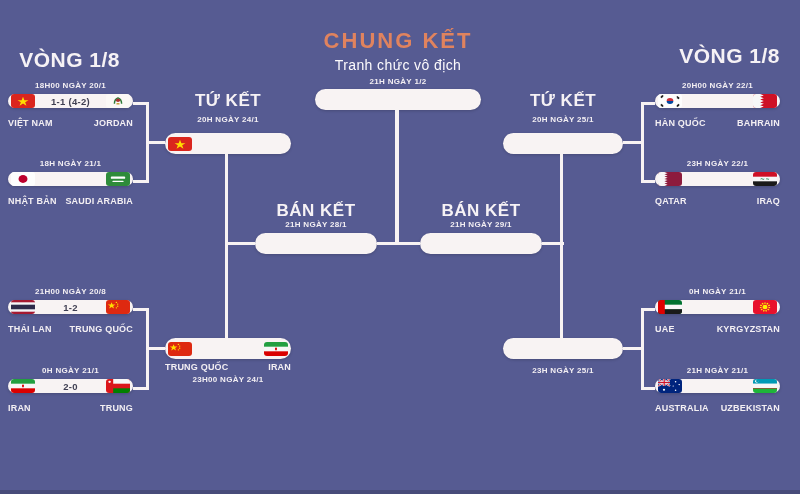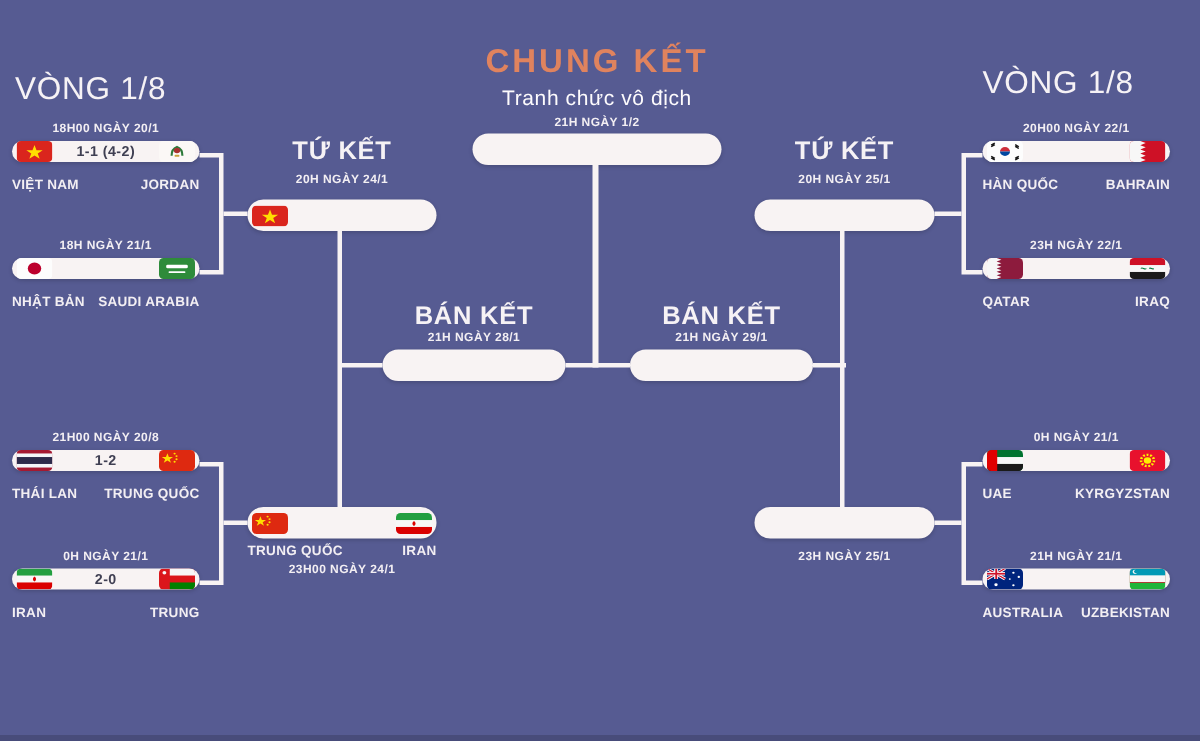--- a/index.html
+++ b/index.html
@@ -7,22 +7,22 @@
     font-family:"Liberation Sans","DejaVu Sans",sans-serif;
     background:#2f3358;
   }
   .stage{
     position:relative;width:800px;height:494px;margin:0 auto;
     background:var(--bg,#565b92);overflow:hidden;
   }
   .strip{position:absolute;left:0;bottom:0;width:800px;height:4px;background:var(--strip,#484c7a);}
   .abs{position:absolute;}
   .hdr-round{
-    font-size:21px;font-weight:normal;color:var(--heading,#f6f2f5);
-    text-align:left;letter-spacing:.5px;white-space:nowrap;
+    font-size:21px;font-weight:bold;color:var(--heading,#f6f2f5);
+    text-align:right;letter-spacing:.5px;white-space:nowrap;
   }
   .hdr-stage{
     font-size:17px;font-weight:bold;color:var(--heading,#f6f2f5);
     text-align:center;letter-spacing:.5px;white-space:nowrap;
   }
   .hdr-final{
     font-size:22px;font-weight:bold;color:var(--accent,#e0835e);
     text-align:center;letter-spacing:2px;white-space:nowrap;
   }
   .sub-final{

